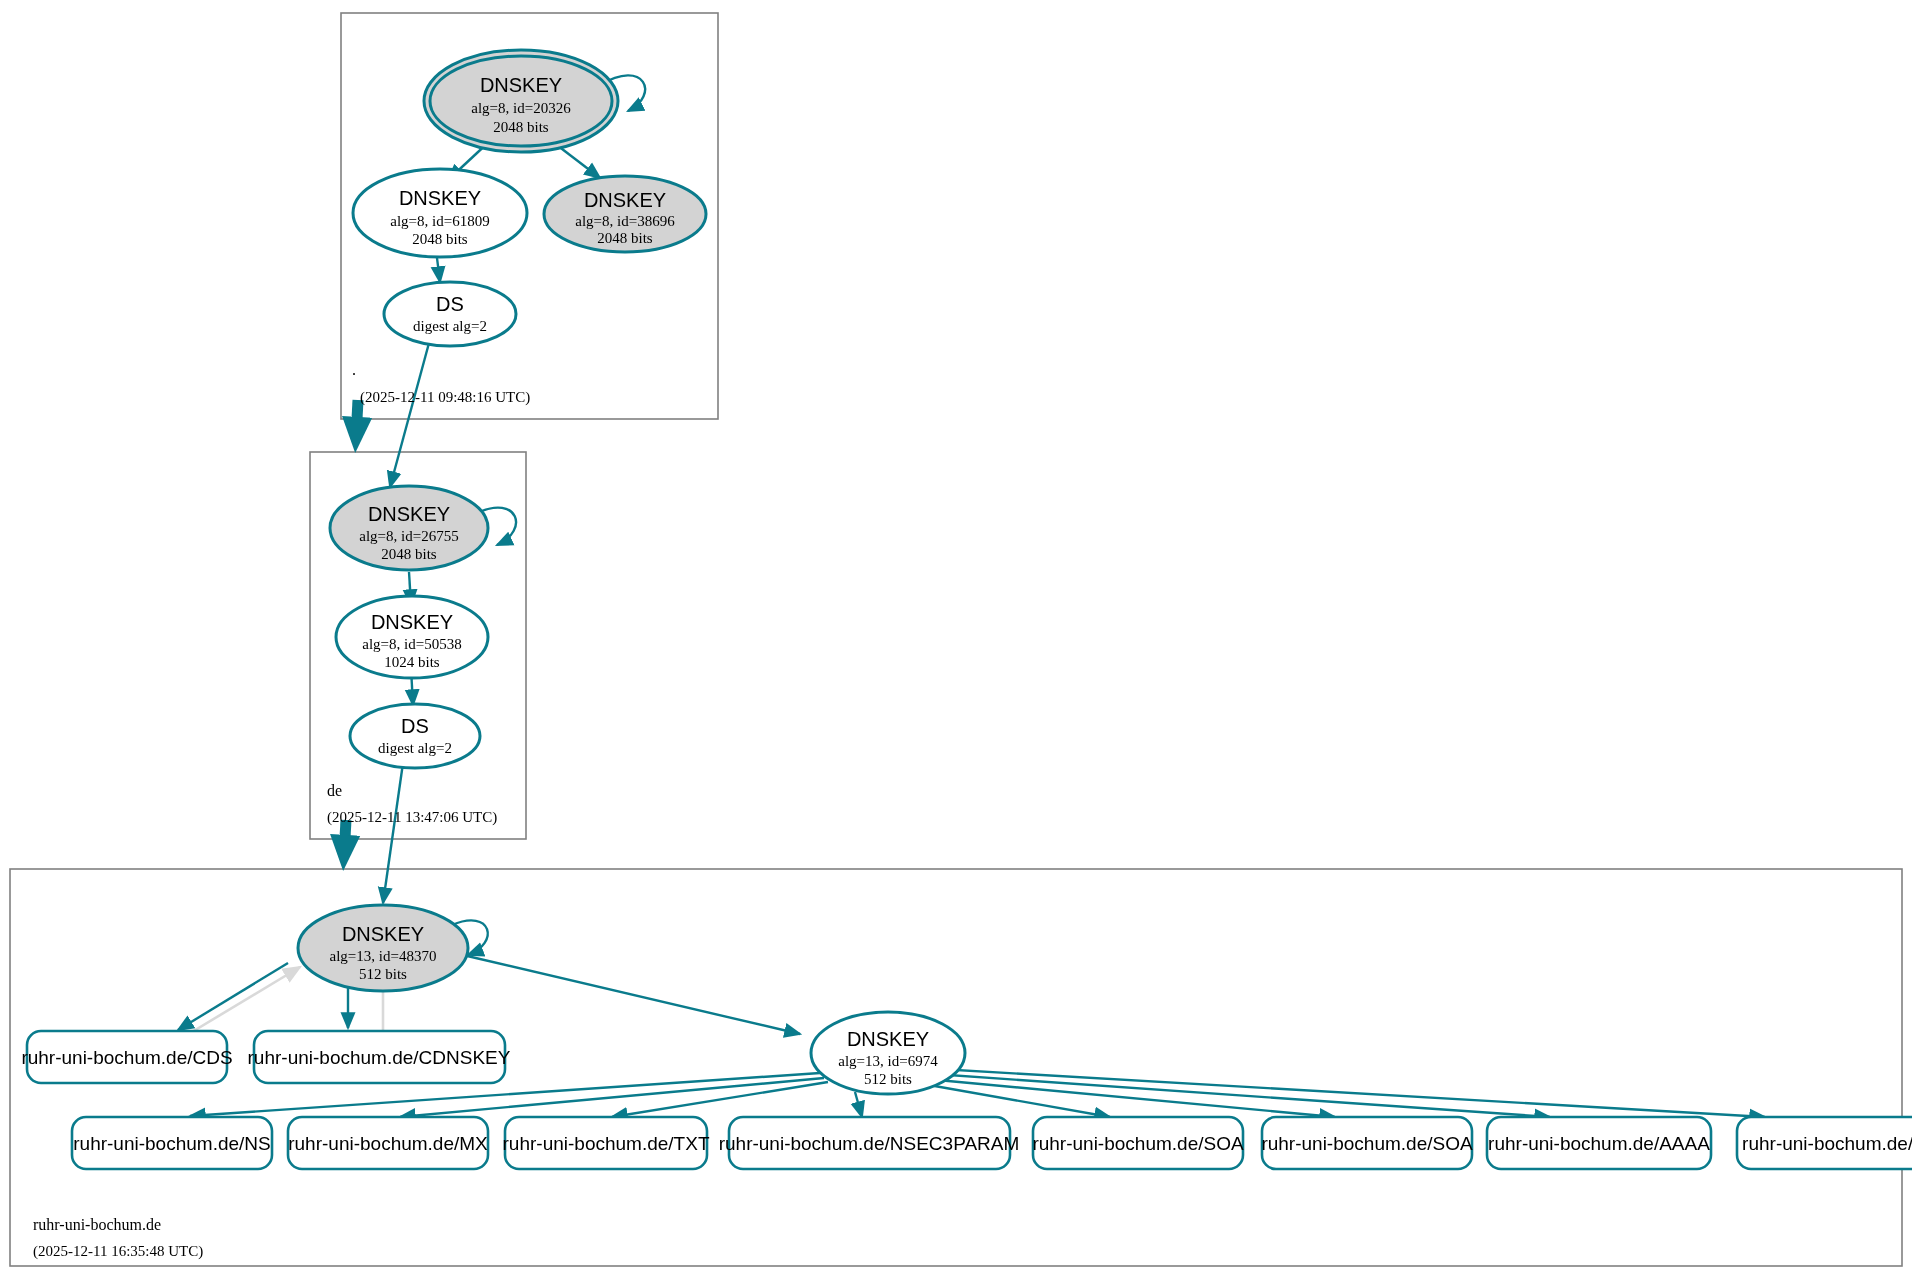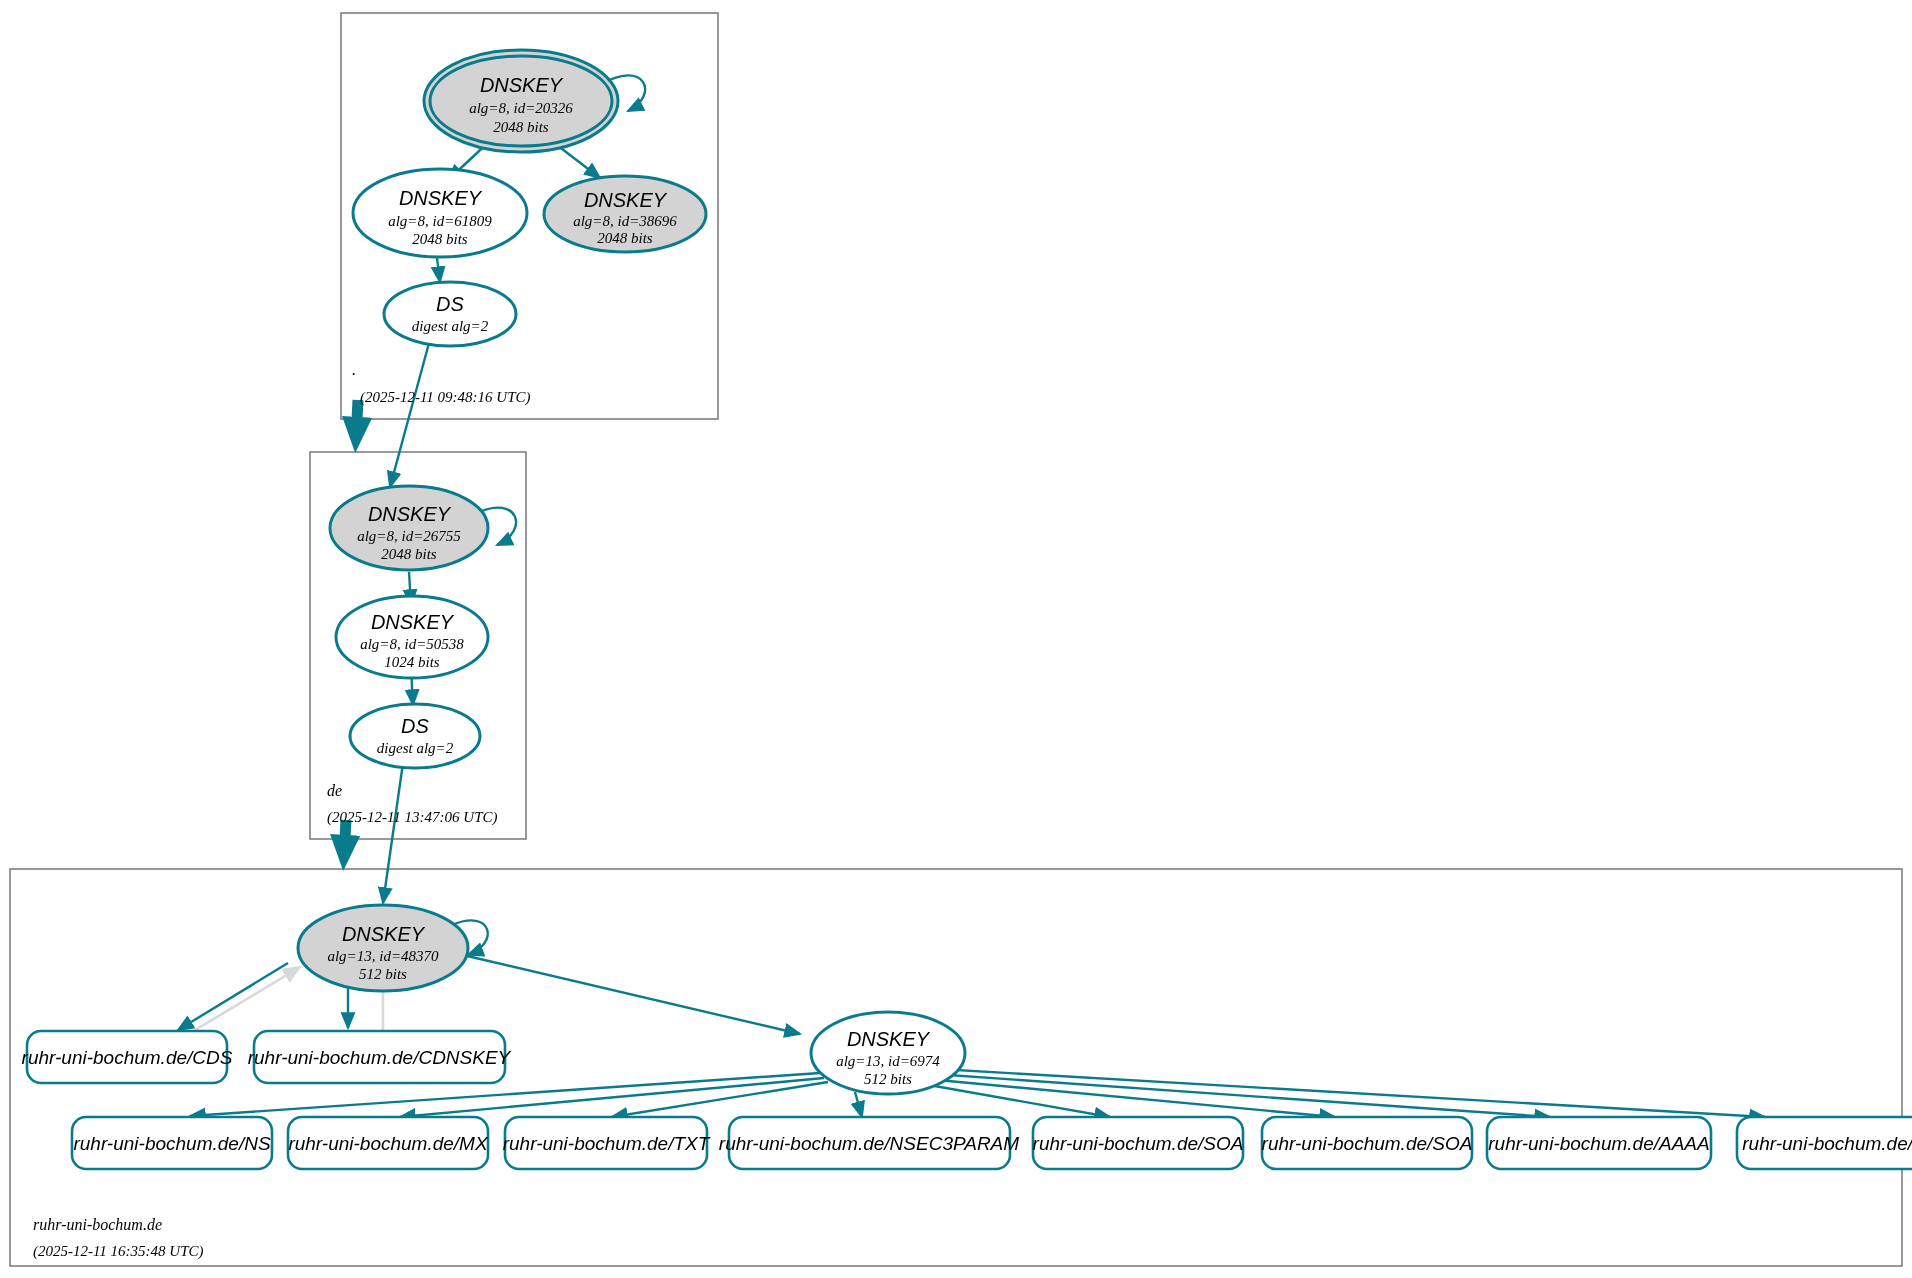--- a/index.html
+++ b/index.html
@@ -1,17 +1,17 @@
 <!DOCTYPE html>
 <html><head>
 <meta charset="utf-8">
 <style>
   html,body{margin:0;padding:0;background:#ffffff;}
   body{font-family:"Liberation Sans",sans-serif;}
-  #stage{position:relative;width:1912px;height:1278px;background:#fff;overflow:hidden;font-style:italic;}
+  #stage{position:relative;width:1912px;height:1278px;background:#fff;overflow:hidden;}
   svg#diagram{position:absolute;left:0;top:0;width:1912px;height:1278px;}
   .zone-box{fill:none;stroke:#808080;stroke-width:1.6;}
   .node-ellipse{stroke:#0a7b8c;stroke-width:3;}
   .node-fill-gray{fill:#d3d3d3;}
   .node-fill-white{fill:#ffffff;}
   .rrset-box{fill:#ffffff;stroke:#0a7b8c;stroke-width:2.6;}
   .edge{fill:none;stroke:#0a7b8c;stroke-width:2.4;}
   .edge-thick{fill:none;stroke:#0a7b8c;stroke-width:11;}
   .edge-gray{fill:none;stroke:#d9d9d9;stroke-width:2.6;}
   text{font-family:"Liberation Sans",sans-serif;fill:#000000;}

